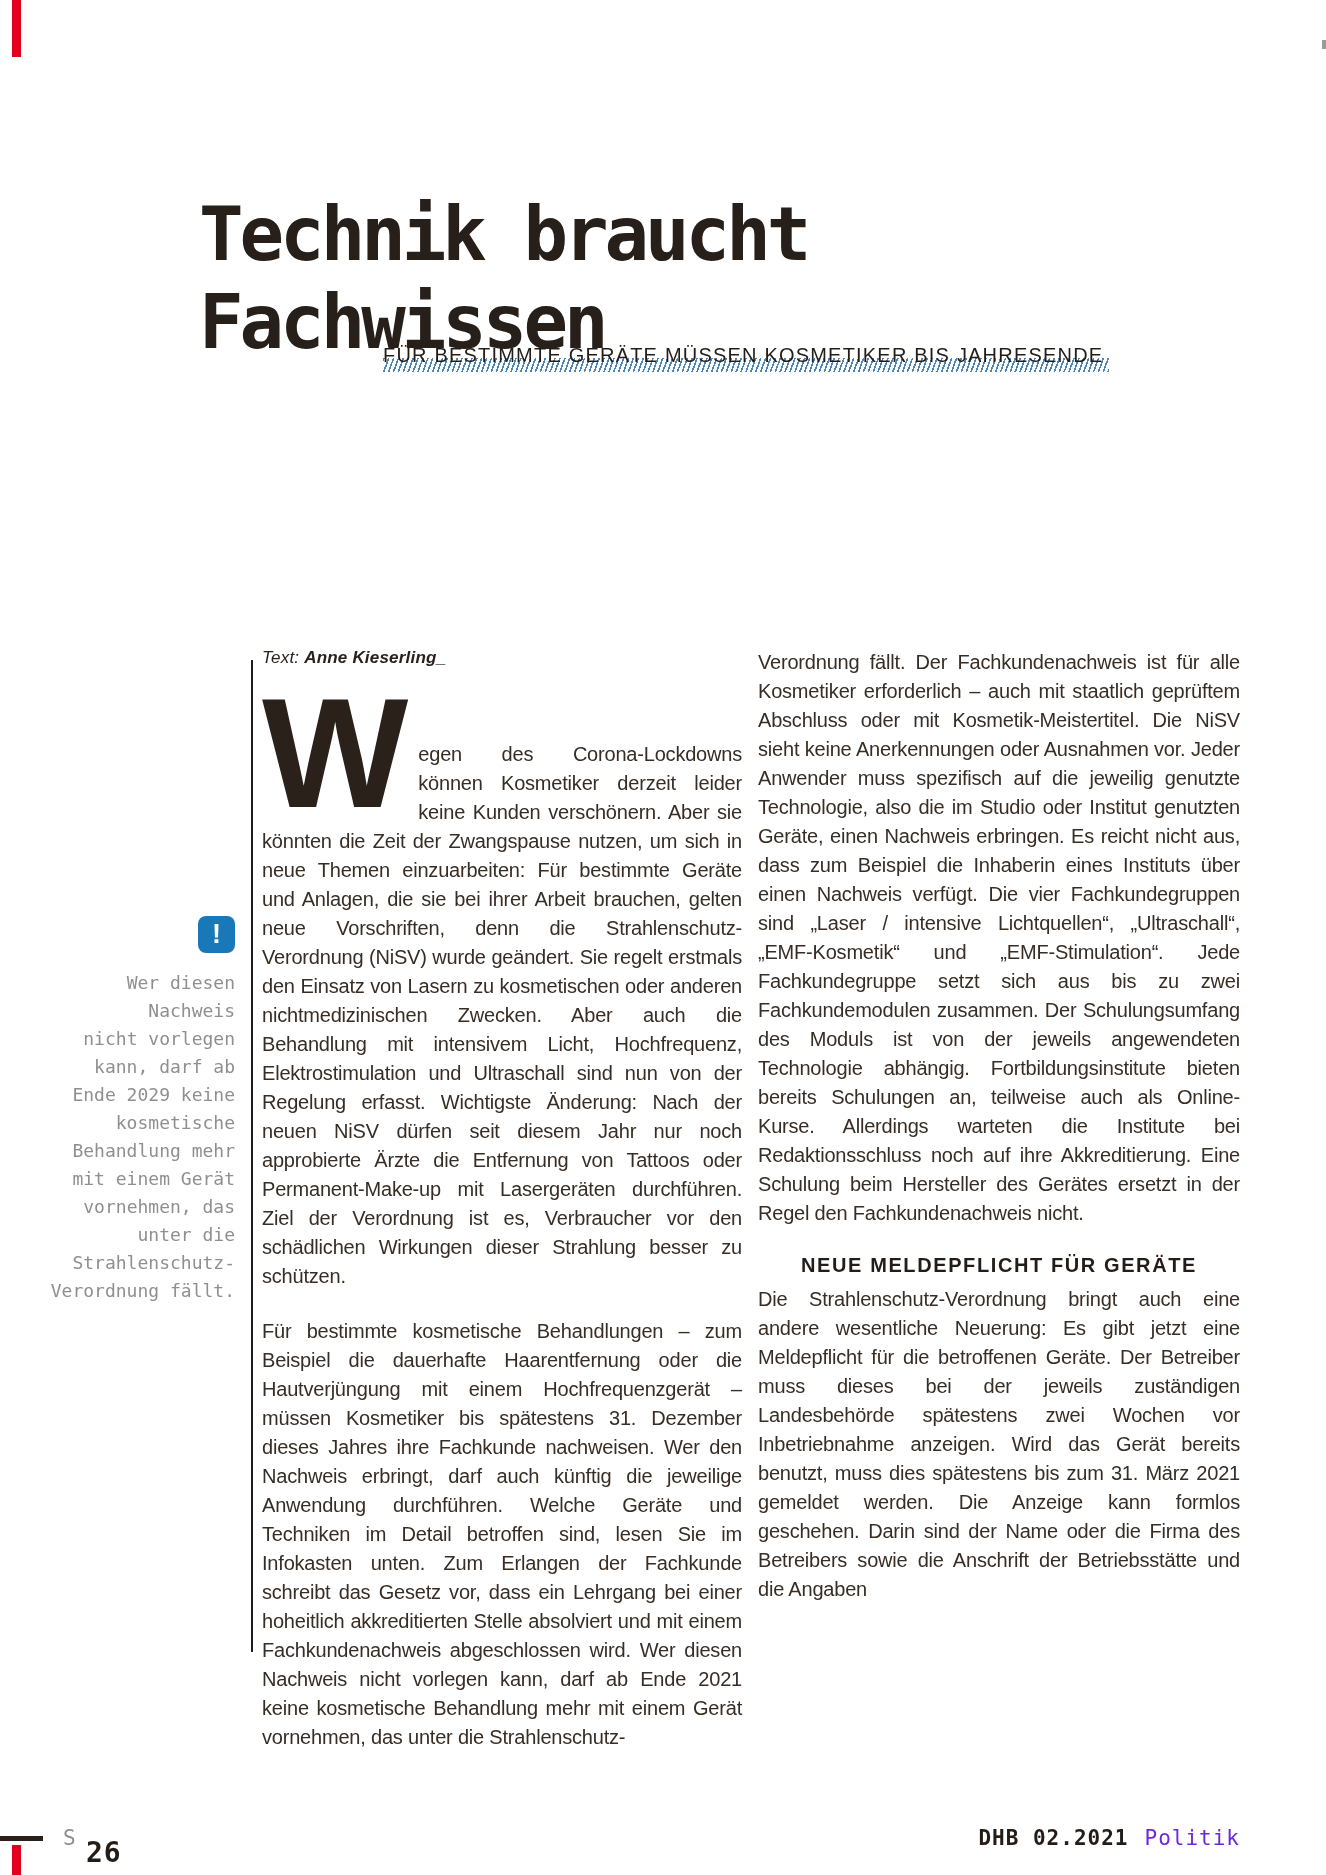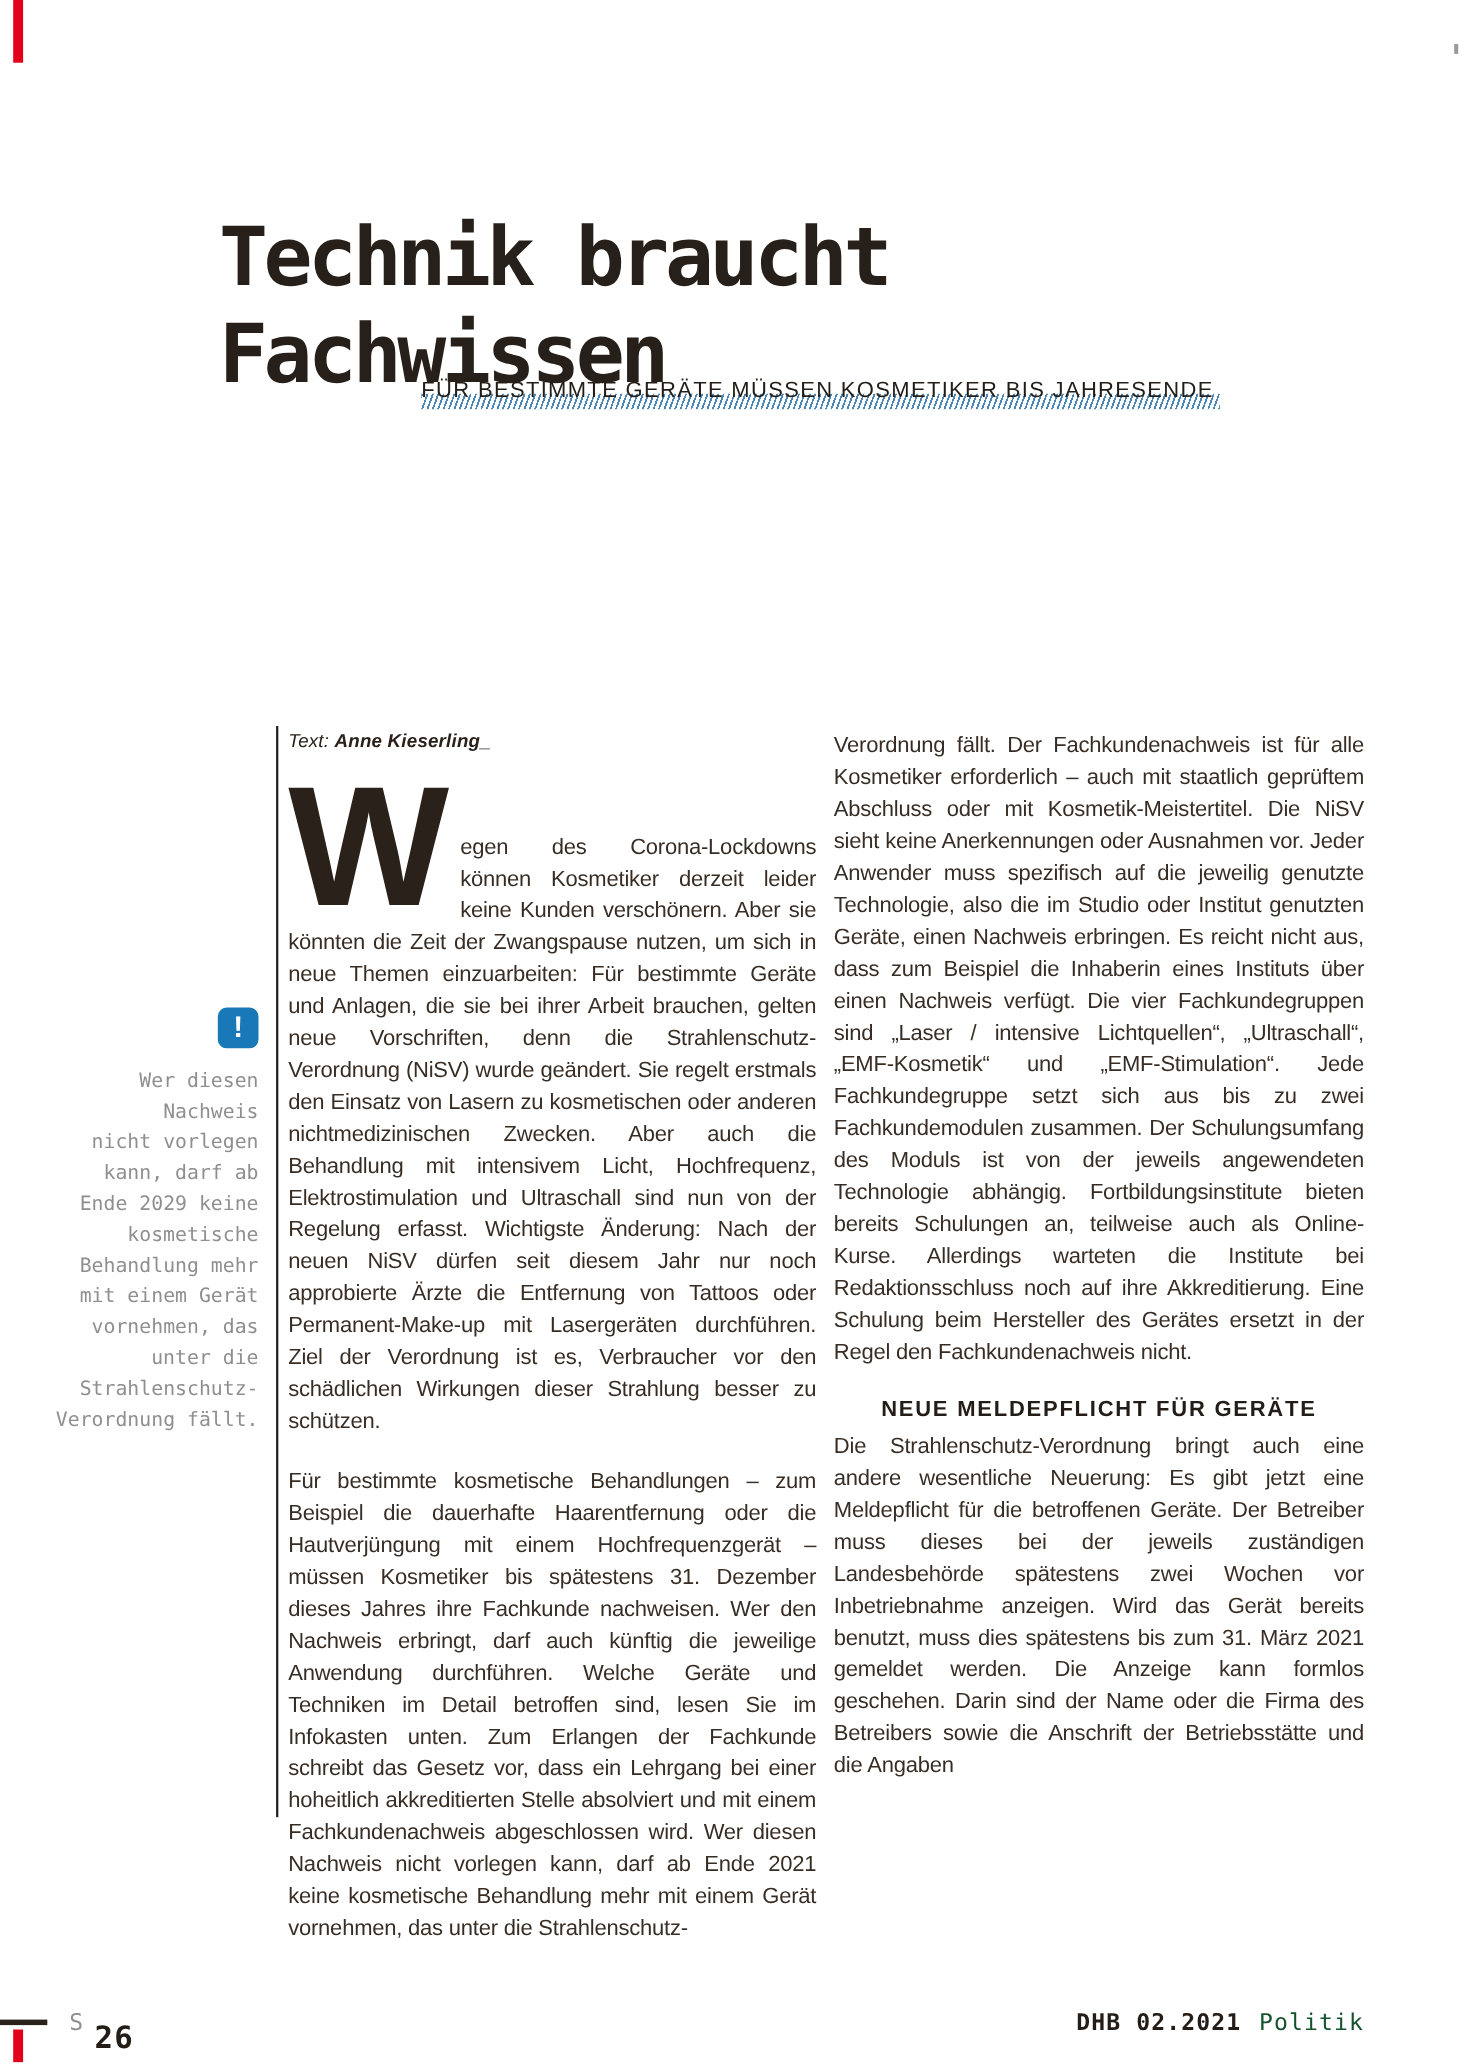--- a/index.html
+++ b/index.html
@@ -50,21 +50,21 @@
     color:#ffffff;display:flex;align-items:center;justify-content:center;
     font-weight:bold;font-size:27px;line-height:1;
     margin:0 0 16px auto;font-family:"Liberation Sans",sans-serif;
   }
   .pq-text{
     margin:0;font-family:"DejaVu Sans Mono",monospace;
     font-size:18px;line-height:28px;color:#8f8f8f;white-space:pre-line;
   }
 
   
-  .col{position:absolute;top:664px;}
+  .col{position:absolute;top:648px;}
   .col1{left:262px;width:480px;}
   .col2{left:758px;width:482px;}
   .byline{margin:0 0 72px 0;font-size:17px;font-style:italic;color:#2b211b;letter-spacing:0.2px;}
   .byline-author{font-weight:bold;}
   .byline-suffix{font-weight:bold;}
   .body-p{
     margin:0 0 26px 0;font-size:20px;line-height:29px;
     text-align:justify;color:#382d24;letter-spacing:-0.2px;
   }
   .body-p:last-child{margin-bottom:0;}
@@ -77,21 +77,21 @@
     letter-spacing:1.6px;color:#241d17;text-align:center;
   }
 
   
   .footer{position:absolute;left:0;top:1816px;width:1326px;height:44px;font-family:"DejaVu Sans Mono",monospace;}
   .footer-rule{position:absolute;left:0;top:20px;width:43px;height:5px;background:#2b211b;}
   .page-prefix{position:absolute;left:63px;top:10px;font-size:21px;color:#8f8f8f;}
   .page-num{position:absolute;left:86px;top:20px;font-size:28px;font-weight:bold;color:#241d17;letter-spacing:1px;}
   .footer-right{position:absolute;right:86px;top:10px;font-size:21px;white-space:nowrap;}
   .issue{font-weight:bold;color:#241d17;letter-spacing:1px;text-align:right;}
-  .section-label{color:#14532d;margin-left:16px;letter-spacing:1px;text-align:center;}
+  .section-label{color:#6d28d9;margin-left:16px;letter-spacing:1px;text-align:center;}
 </style>
 </head>
 <body>
 
 <div class="page">
 
   <div class="crop-mark top"></div>
   <div class="crop-mark bottom"></div>
   <div class="edge-tick"></div>
 

